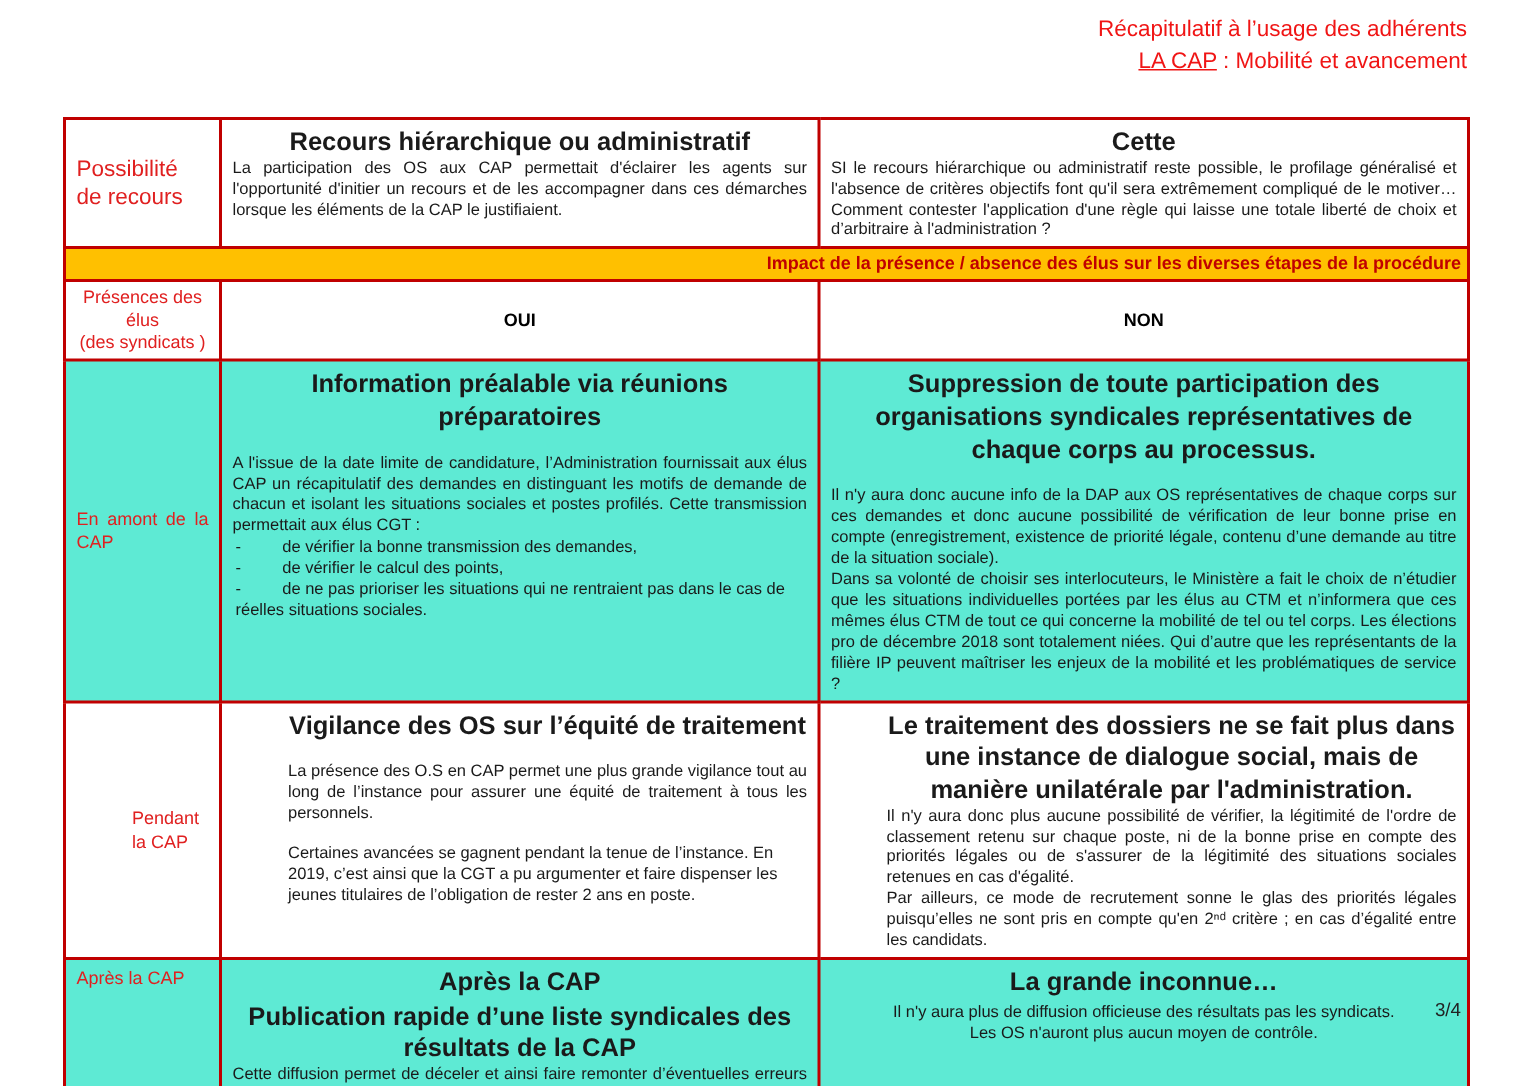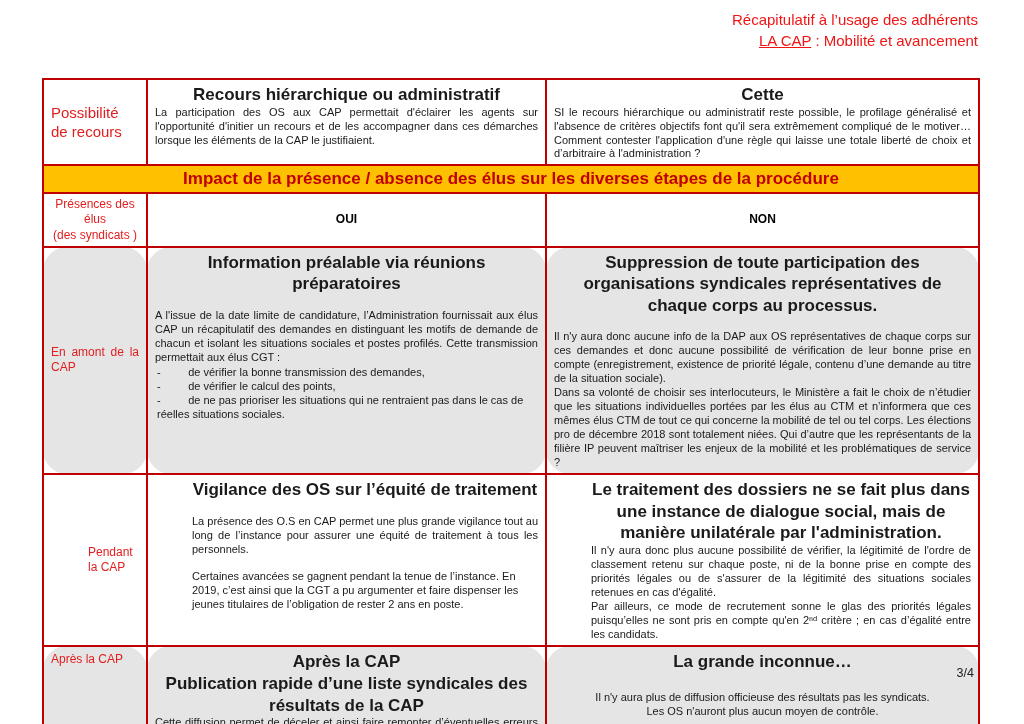--- a/index.html
+++ b/index.html
@@ -38,39 +38,39 @@
     padding:3px 7px;
     font-size:11px;
     line-height:1.27;
   }
   tr.r-recours td{height:77px;}
   tr.r-banner td{height:15px;}
   tr.r-presence td{height:27px;}
   tr.r-amont td{height:179px;}
   tr.r-pendant td{height:138px;padding-left:44px;}
   tr.r-apres td{height:95px;}
-  td.shade{background:#e5e5e5;border-radius:24px;}
+  td.shade{background:#5eead4;}
   
   td.label{
     color:#e02020;
     font-weight:normal;
     font-size:12px;
     vertical-align:middle;
     text-align:justify;
   }
   td.label.plain{font-weight:normal;font-size:15px;}
   td.label.top{vertical-align:top;padding-top:5px;}
   td.label.center{text-align:center;}
   
   td.banner{
     background:#ffc000;
     color:#c00000;
     font-weight:bold;
-    font-size:17px;
-    text-align:center;
+    font-size:12px;
+    text-align:right;
     vertical-align:middle;
     padding:2px 4px;
   }
   
   td.yn{
     text-align:center;
     vertical-align:middle;
     font-weight:bold;
     font-size:12px;
     color:#000;
@@ -81,21 +81,21 @@
     text-align:center;
     font-size:17px;
     margin:1px 0 0 0;
   }
   .cell-title.gap-after{margin-bottom:14px;}
   .just{text-align:justify;margin:0;}
   .para-gap{margin-top:13px;}
   .bullets{margin:1px 0 0 2px;}
   .bullets div{text-align:left;}
   .center-txt{text-align:center;margin:0;}
-  .gap-top{margin-top:19px;}
+  .gap-top{margin-top:3px;}
   
   .page-num{
     position:absolute;
     right:50px;
     top:666px;
     font-size:12.5px;
     color:#222;
   }
 </style>
 </head>

